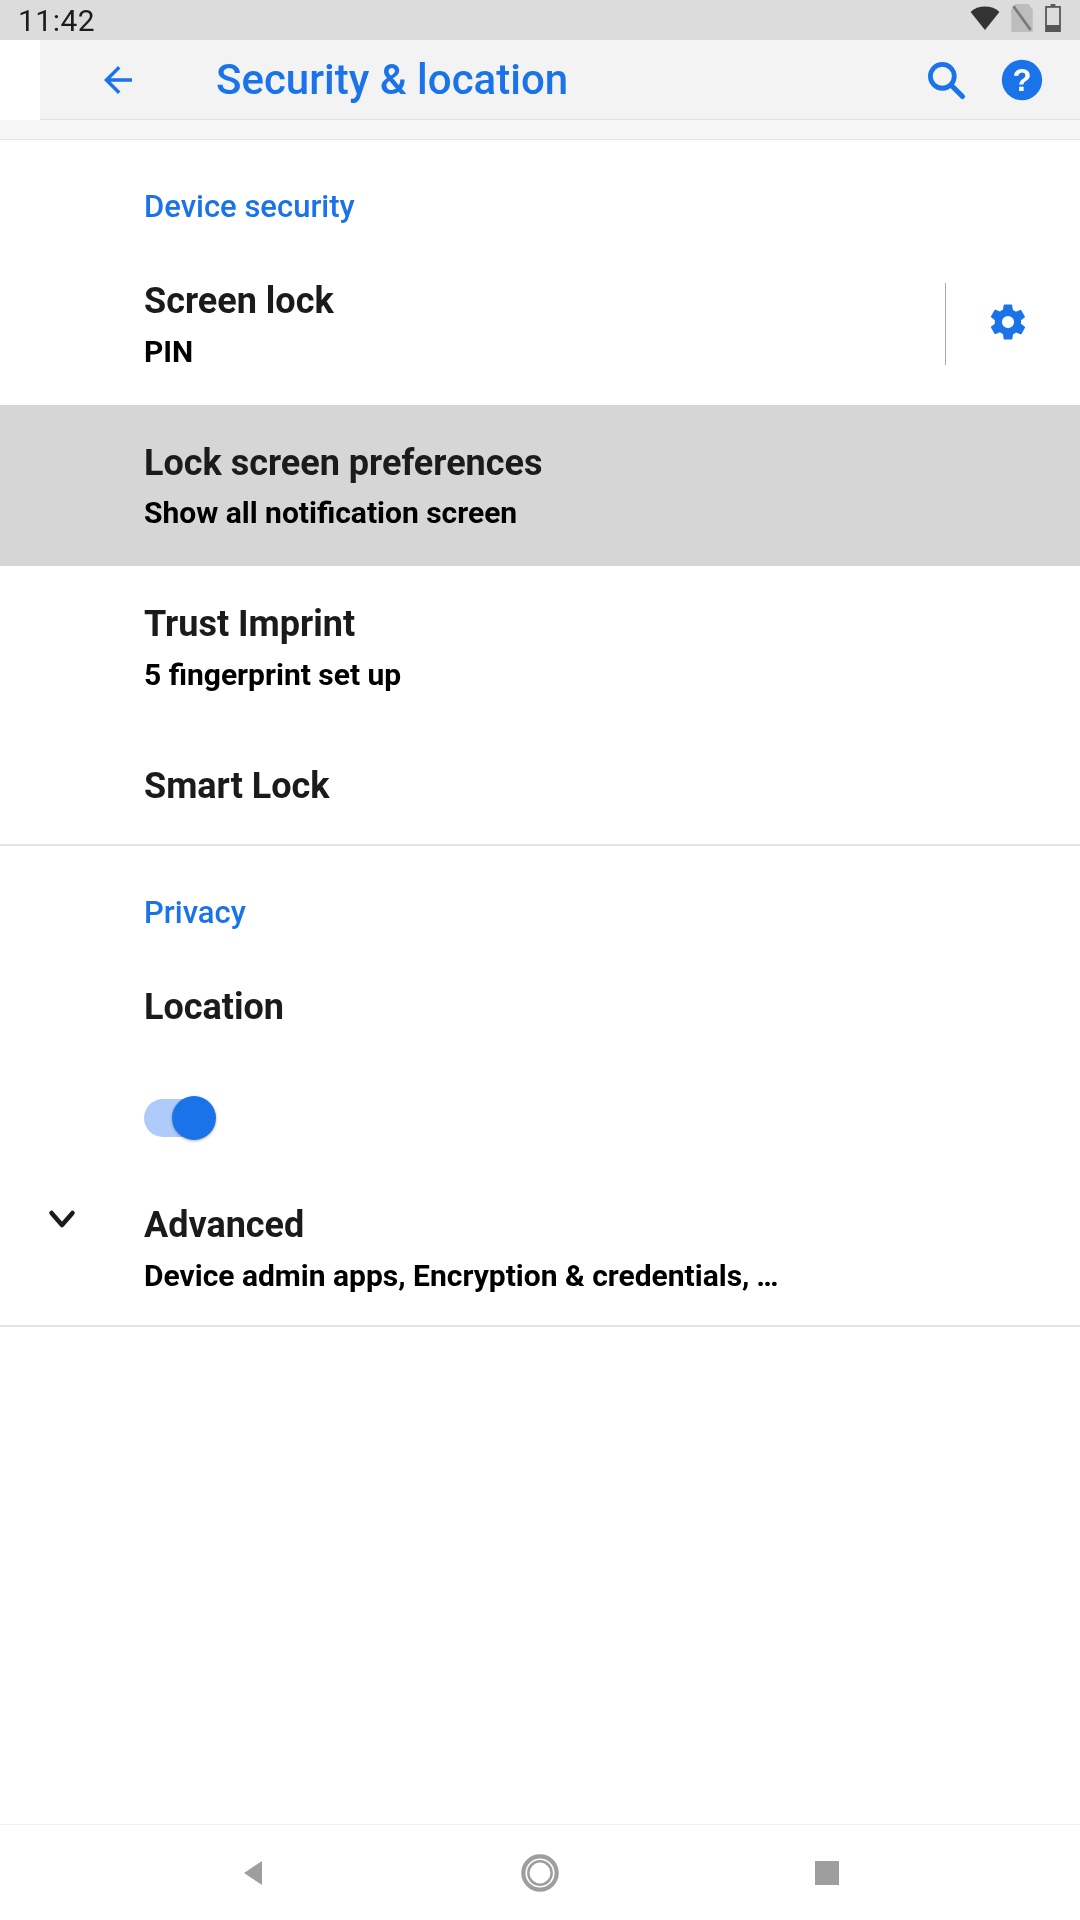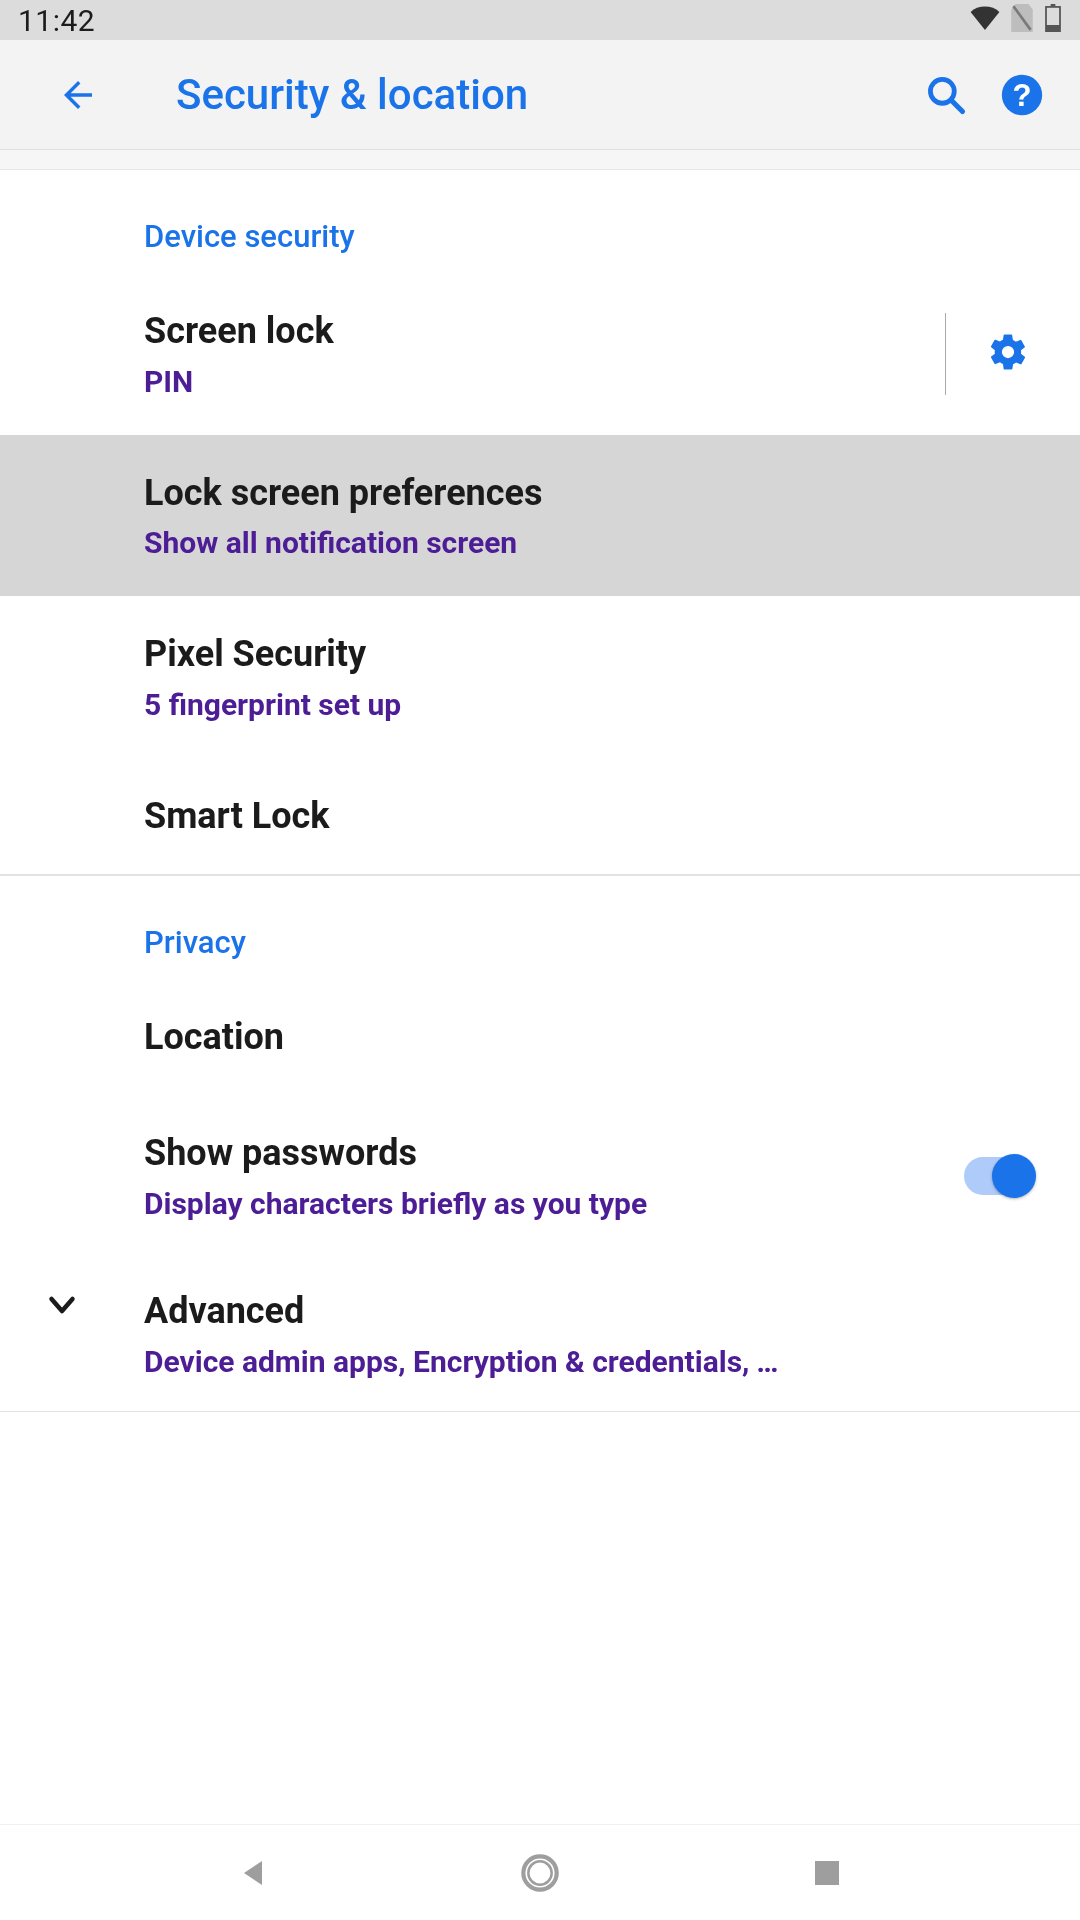--- a/index.html
+++ b/index.html
@@ -1,30 +1,30 @@
 <!DOCTYPE html>
 <html><head>
 <meta charset="utf-8">
 <style>
   * { margin: 0; padding: 0; box-sizing: border-box; }
   html, body { width: 1080px; height: 1920px; font-family: Roboto, "Helvetica Neue", Arial, sans-serif; background: #ffffff; overflow: hidden; }
   .status-bar { height: 40px; background: #dcdcdc; display: flex; align-items: center; justify-content: space-between; padding: 0 18px; }
   .status-time { font-size: 30px; color: #1c1c1c; font-weight: 400; letter-spacing: 0.5px; }
   .status-icons { display: flex; align-items: center; gap: 10px; }
-  .app-bar { height: 110px; background: #f3f3f3; display: flex; align-items: center; padding: 0 30px; border-bottom: 1px solid #e0e0e0; }
+  .app-bar { height: 80px; background: #f3f3f3; display: flex; align-items: center; padding: 0 30px; border-bottom: 1px solid #e0e0e0; margin-left: 40px; }
   .app-title { font-size: 42px; color: #1a73e8; font-weight: 500; margin-left: 70px; flex: 1; }
   .icon-btn { width: 56px; height: 56px; display: flex; align-items: center; justify-content: center; margin-left: 20px; }
   .gap-strip { height: 20px; background: #f6f6f6; border-bottom: 1px solid #e6e6e6; }
   .content { background: #ffffff; }
   .section-header { padding: 48px 64px 18px 144px; font-size: 31px; color: #1a73e8; font-weight: 500; }
   .row { display: flex; align-items: center; padding: 34px 40px 34px 144px; position: relative; min-height: 100px; }
   .row.highlighted { background: #d6d6d6; }
   .row-text { flex: 1; display: flex; flex-direction: column; font-weight: bold; }
   .row-title { font-size: 36px; color: #1b1b1b; line-height: 1.35; }
-  .row-sub { font-size: 30px; color: #4c1d95; margin-top: 6px; line-height: 1.3; }
+  .row-sub { font-size: 30px; color: #000000; margin-top: 6px; line-height: 1.3; }
   .row-divider-vert { width: 1.5px; background: #aaaaaa; height: 82px; margin: 0 30px 0 18px; }
   .gear-wrap { width: 64px; height: 64px; display:flex; align-items:center; justify-content:center; }
   .sep { height: 1.5px; background: #e2e2e2; width: 100%; }
   .switch { width: 70px; height: 38px; border-radius: 19px; background: #aecbfa; position: relative; margin-right: 6px; }
   .switch-thumb { position: absolute; right: -2px; top: -3px; width: 44px; height: 44px; border-radius: 50%; background: #1a73e8; box-shadow: 0 1px 3px rgba(0,0,0,0.3); }
   .advanced-row { display: flex; align-items: flex-start; padding: 30px 40px 30px 36px; }
   .chevron-box { width: 52px; display:flex; align-items:center; justify-content:center; margin-right: 56px; }
   .nav-bar { position: absolute; bottom: 0; left: 0; width: 100%; height: 96px; background: #ffffff; border-top: 1px solid #f0f0f0; display: flex; align-items: center; justify-content: space-around; padding: 0 110px; }
   .nav-btn { width: 64px; height: 64px; display:flex; align-items:center; justify-content:center; }
   .truncate { white-space: nowrap; overflow: hidden; text-overflow: ellipsis; max-width: 640px; }
@@ -100,21 +100,21 @@
 
   <div class="row highlighted">
     <div class="row-text">
       <span class="row-title">Lock screen preferences</span>
       <span class="row-sub">Show all notification screen</span>
     </div>
   </div>
 
   <div class="row">
     <div class="row-text">
-      <span class="row-title">Pixel Security</span>
+      <span class="row-title">Trust Imprint</span>
       <span class="row-sub">5 fingerprint set up</span>
     </div>
   </div>
 
   <div class="row">
     <div class="row-text">
       <span class="row-title">Smart Lock</span>
     </div>
   </div>
 
@@ -122,24 +122,20 @@
 
   <div class="section-header">Privacy</div>
 
   <div class="row">
     <div class="row-text">
       <span class="row-title">Location</span>
     </div>
   </div>
 
   <div class="row">
-    <div class="row-text">
-      <span class="row-title">Show passwords</span>
-      <span class="row-sub">Display characters briefly as you type</span>
-    </div>
     <div class="switch">
       <div class="switch-thumb"></div>
     </div>
   </div>
 
   <div class="advanced-row">
     <div class="chevron-box">
       <span>
         <svg width="36" height="36" viewBox="0 0 24 24">
             <path d="M5 8l7 8 7-8" stroke="#1b1b1b" stroke-width="3" fill="none" stroke-linecap="round" stroke-linejoin="round"></path>

